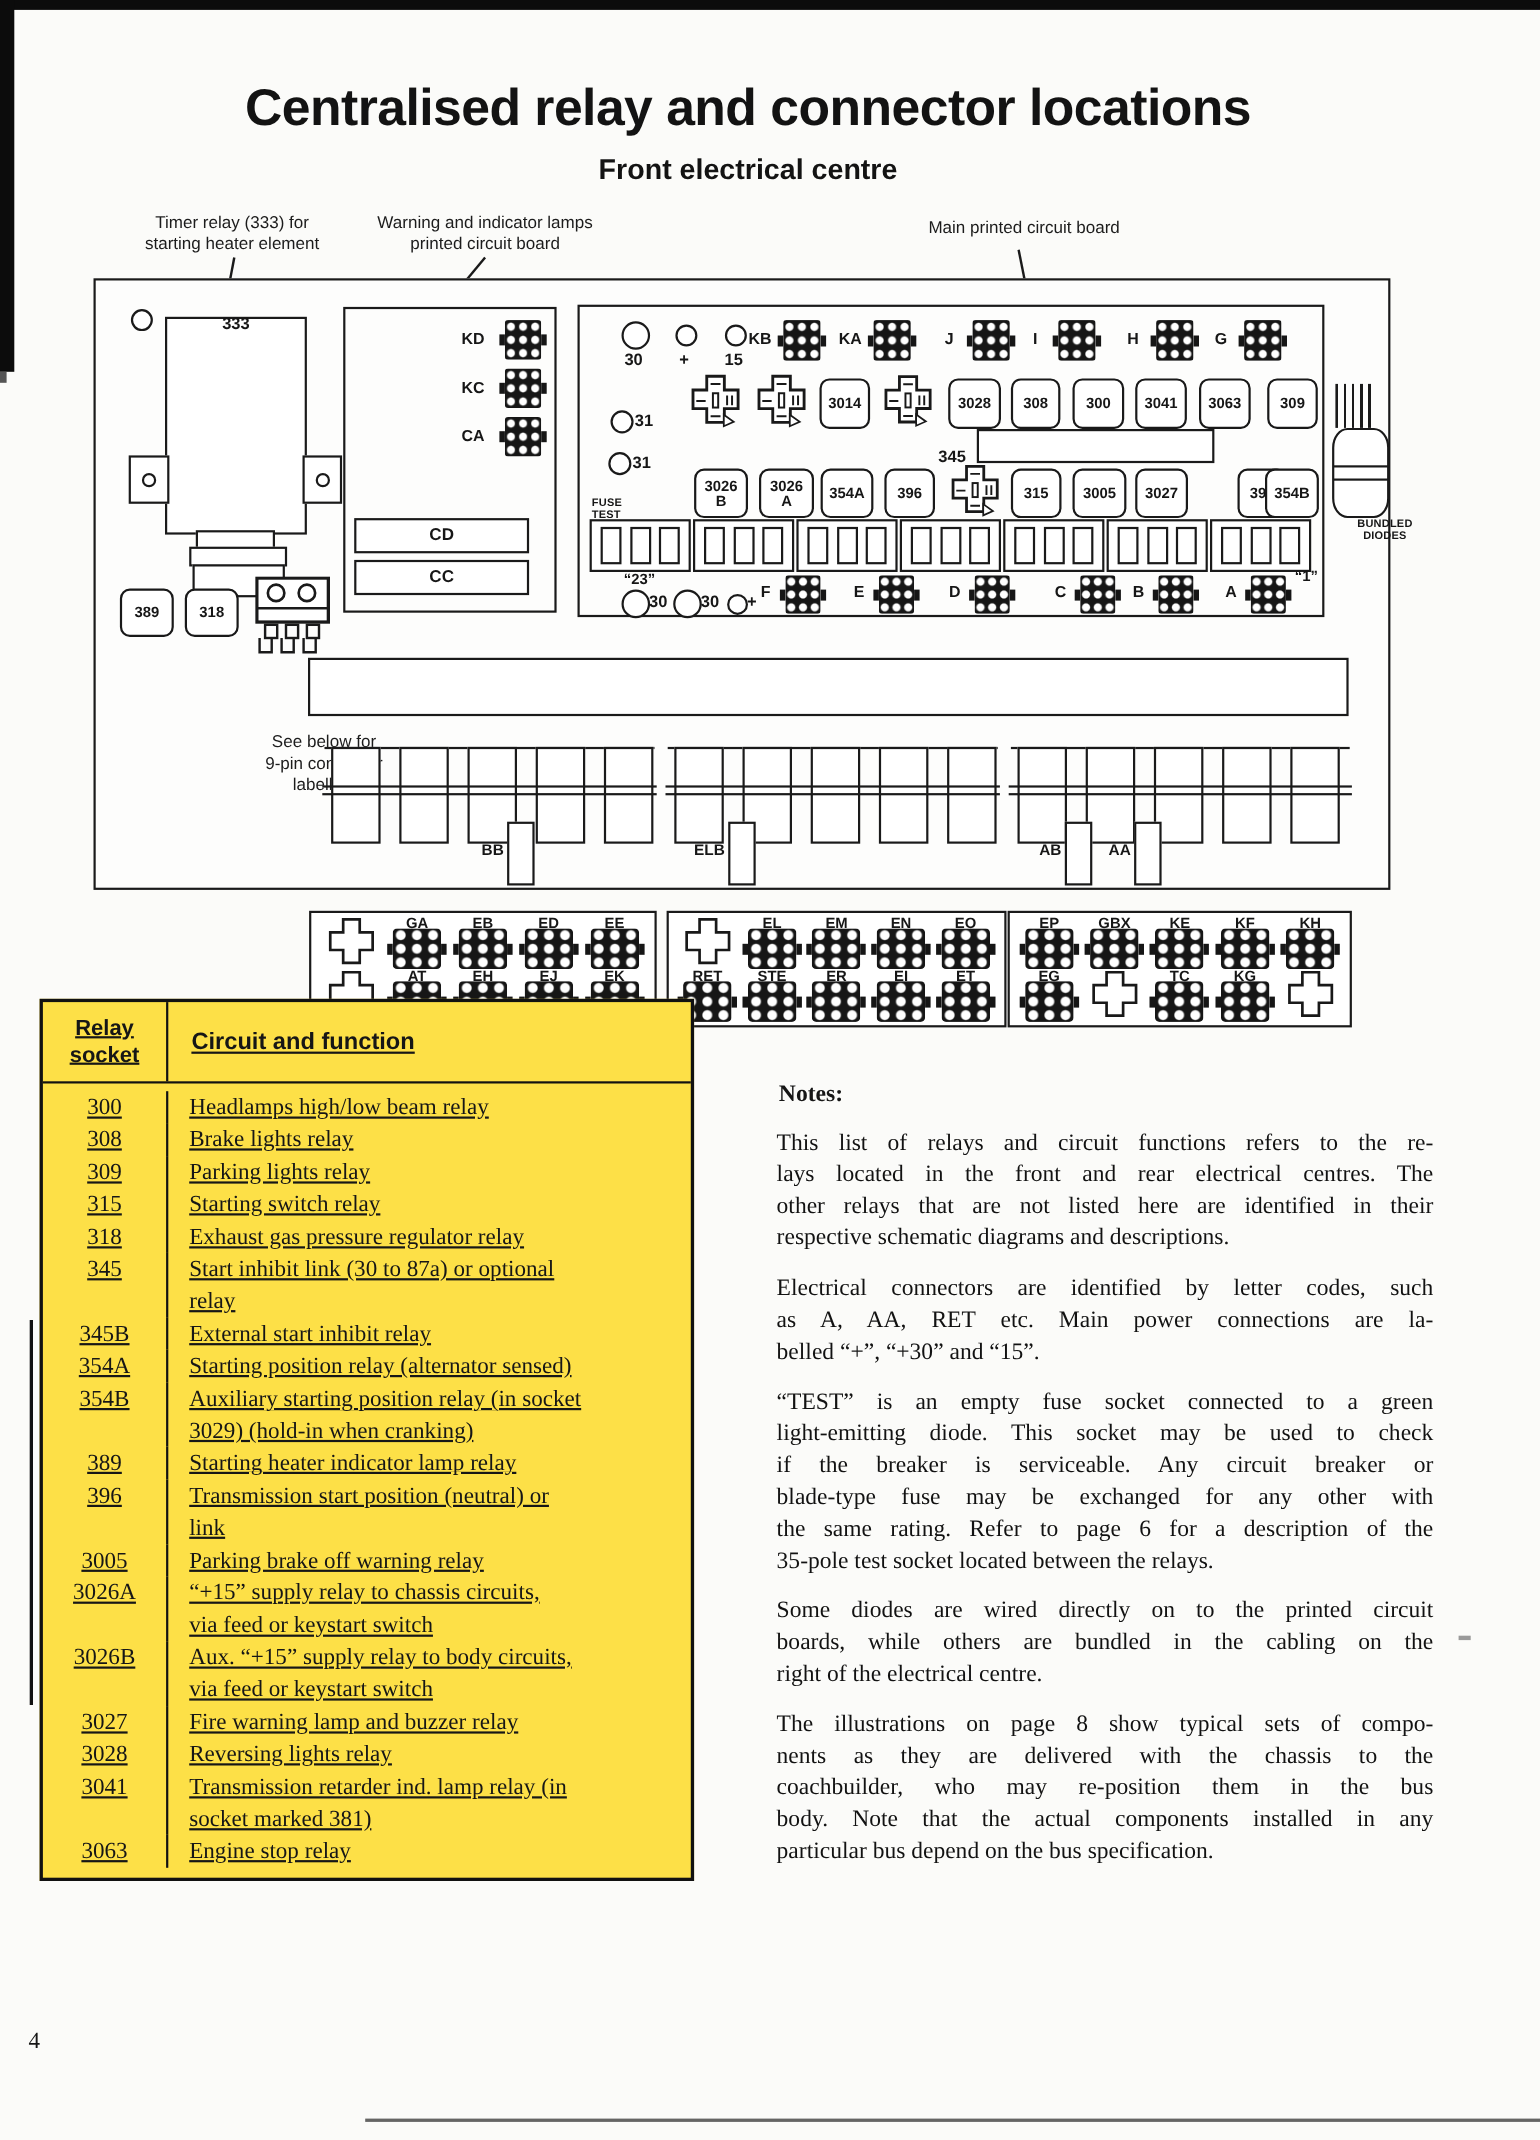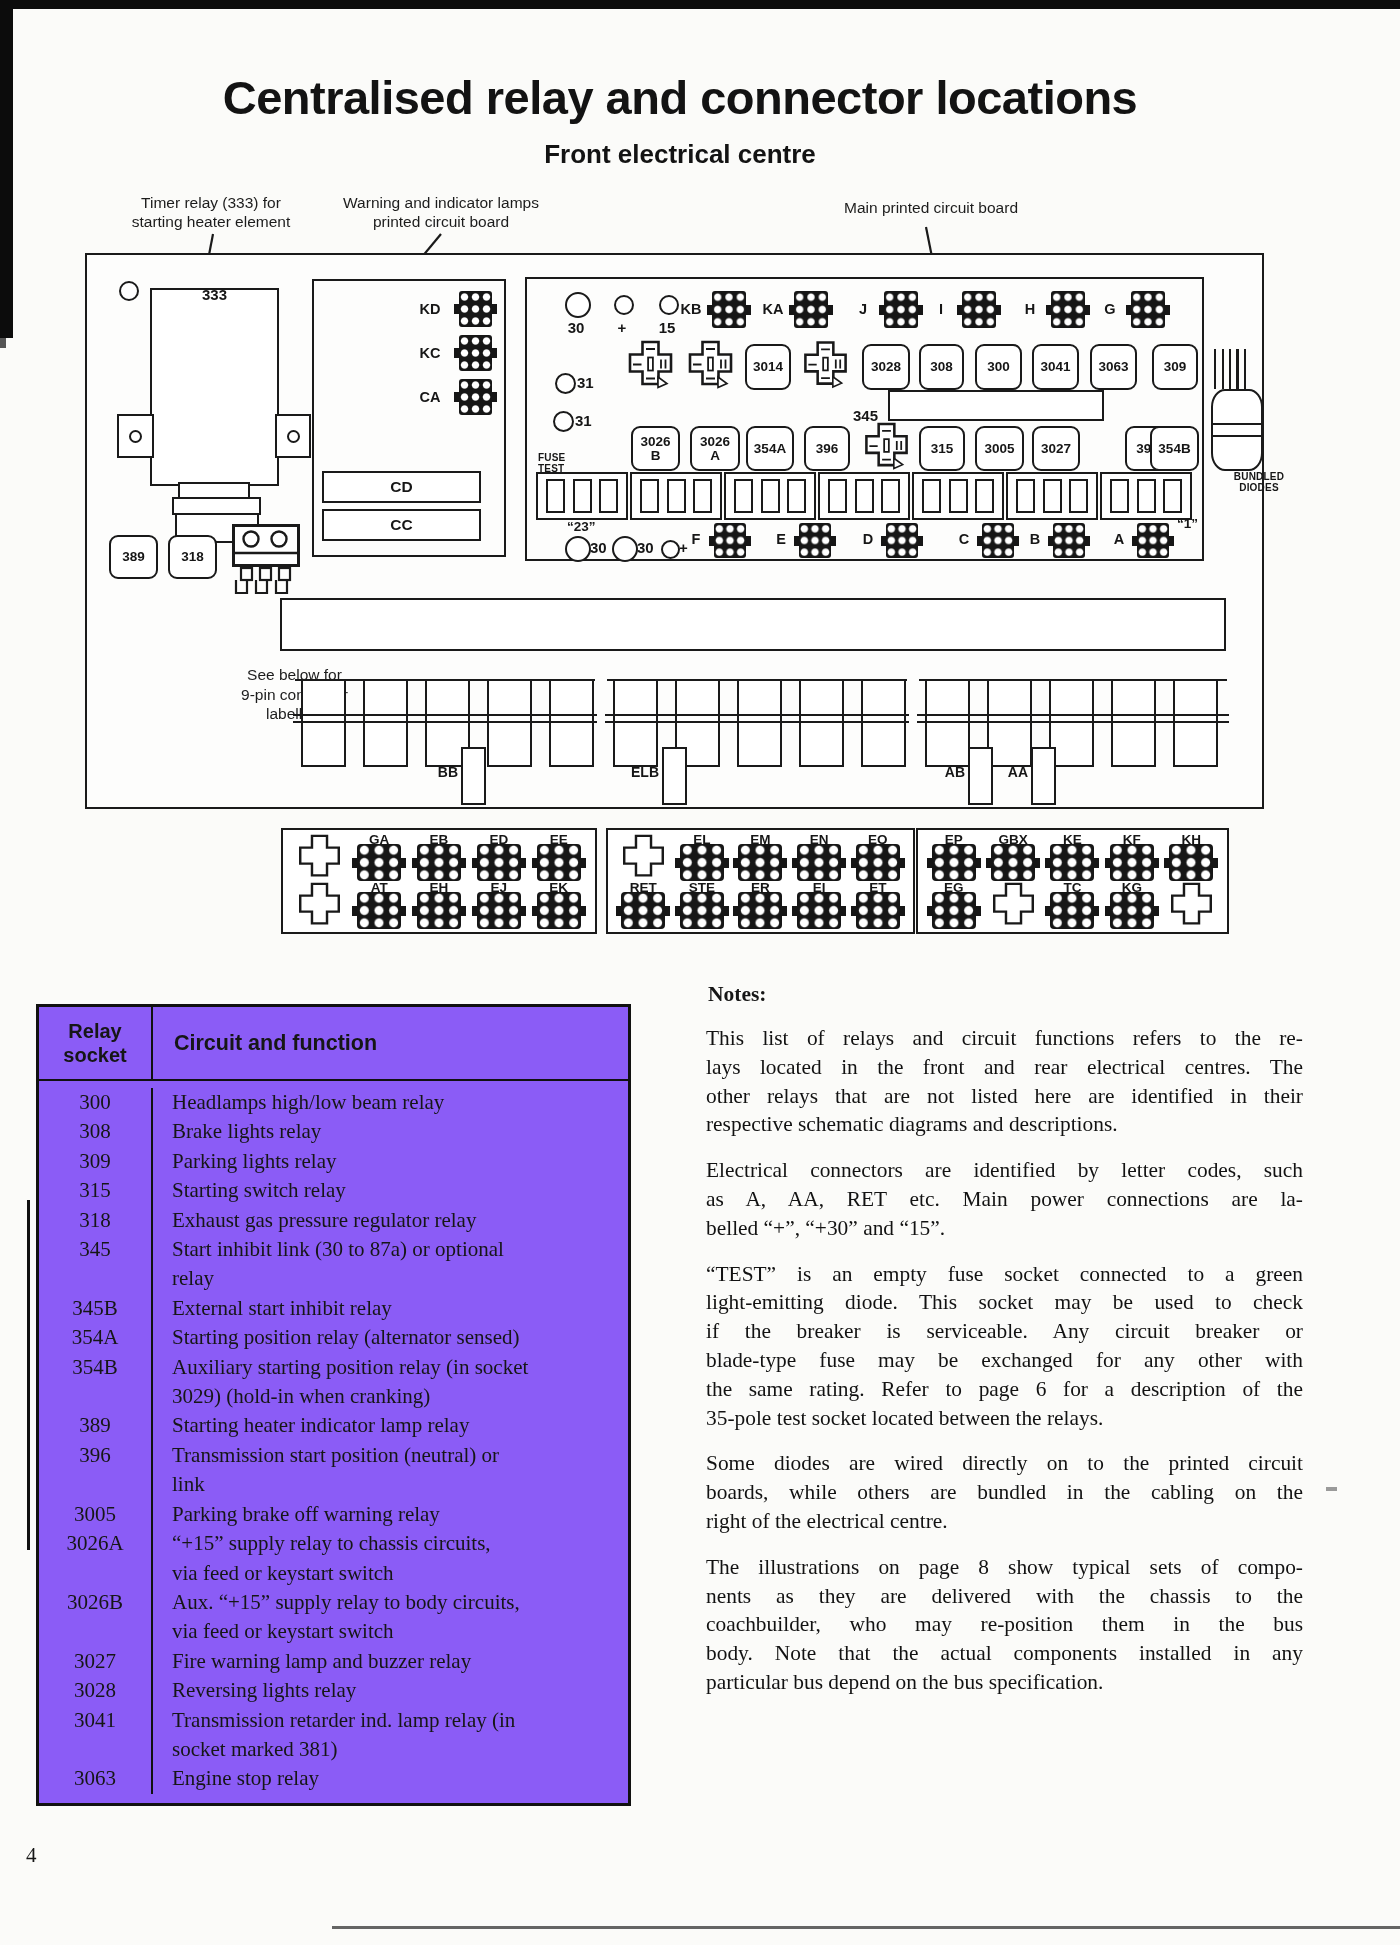--- a/index.html
+++ b/index.html
@@ -64,21 +64,21 @@
   .bdl-label div{font-size:10px;font-weight:700;line-height:11px;letter-spacing:.2px;}
   
   .panel{position:absolute;top:828px;height:102px;border:2.5px solid #1a1a1a;background:#fff;}
   .prow{position:absolute;left:5px;right:5px;height:48px;display:flex;justify-content:space-evenly;}
   .pcell{width:57px;display:flex;flex-direction:column;align-items:center;justify-content:flex-start;}
   .plabel{font-size:13.5px;font-weight:700;height:14px;line-height:14px;margin-bottom:-3px;z-index:2;}
   .ppin{position:relative;width:44px;height:37px;--dr:3.9px;border-radius:4px;}
   .pcross{justify-content:center;}
   .pcross svg{width:47px;height:47px;display:block;}
   
-  .tbl{position:absolute;left:36px;top:1004px;width:589px;border:3px solid #111;background:#8b5cf6;}
+  .tbl{position:absolute;left:36px;top:908px;width:589px;border:3px solid #111;background:#fde047;text-decoration:underline;}
   .thead{display:flex;border-bottom:2.6px solid #111;height:72px;}
   .th1{width:112px;border-right:2.6px solid #111;display:flex;flex-direction:column;
     justify-content:center;align-items:center;font-size:20px;font-weight:700;line-height:1.2;}
   .th2{flex:1;display:flex;align-items:center;padding-left:21px;font-size:21.5px;font-weight:700;}
   .tbody{padding:7px 0 9px 0;}
   .trow{display:flex;}
   .tnum{width:112px;border-right:2.6px solid #111;text-align:center;
     font-family:"Liberation Serif",serif;font-size:21px;line-height:29.4px;}
   .tdesc{flex:1;padding-left:19px;font-family:"Liberation Serif",serif;font-size:21px;line-height:29.4px;}
   

